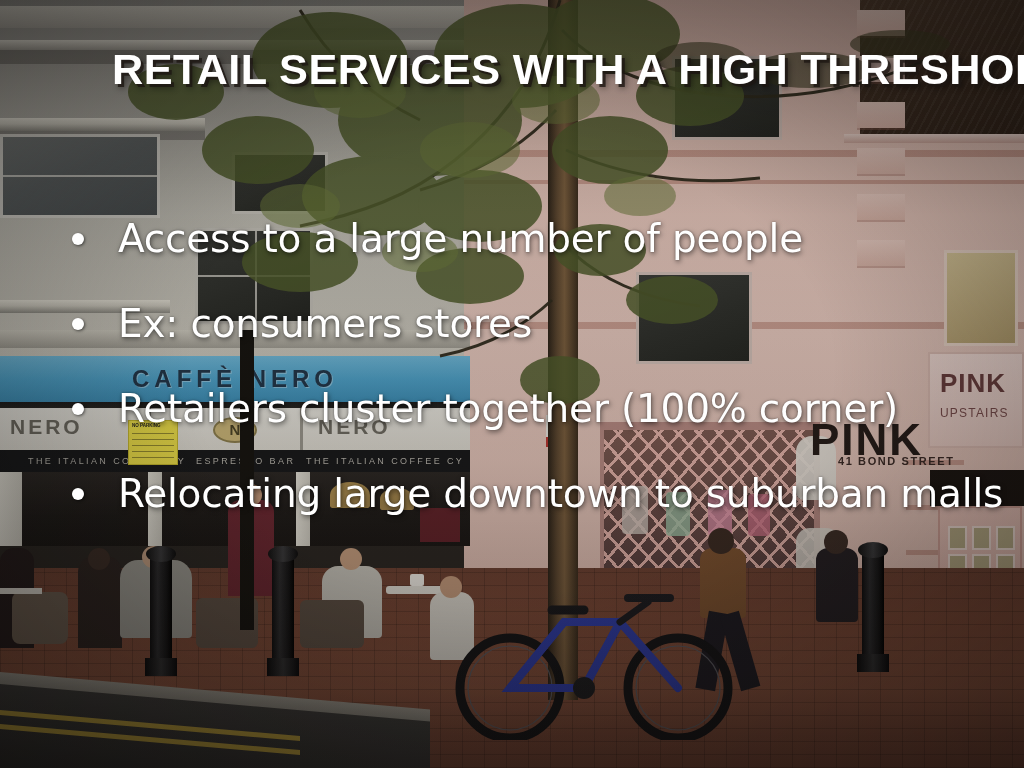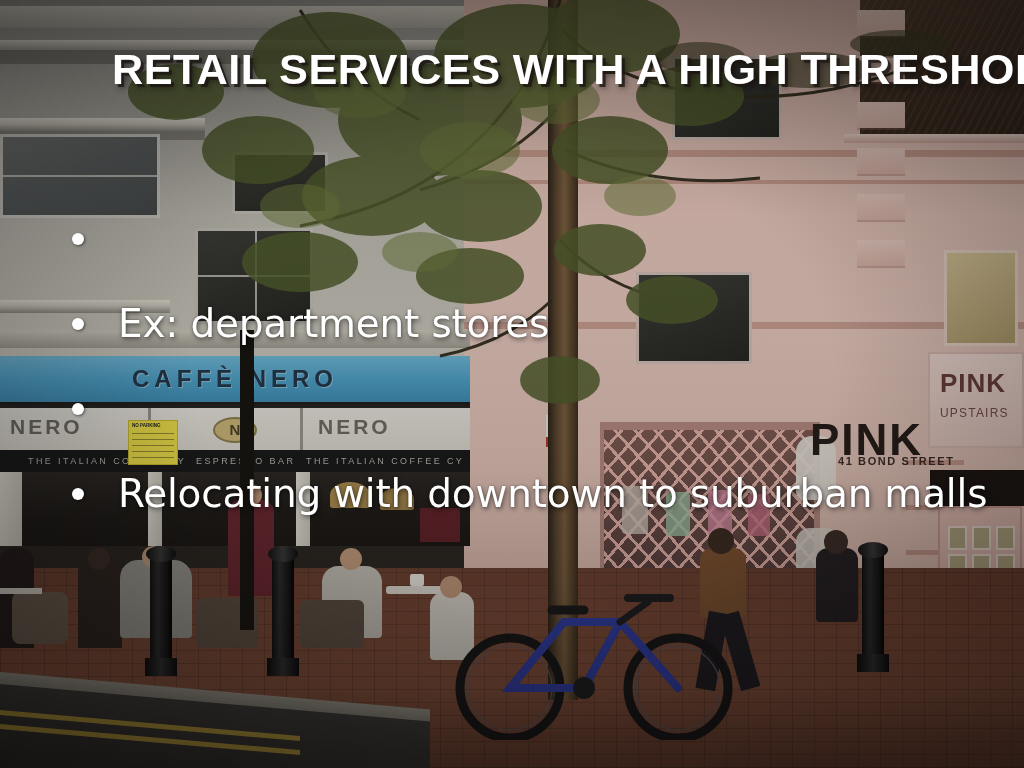--- a/index.html
+++ b/index.html
@@ -349,27 +349,29 @@
 
     <div id="grade" class="layer"></div>
     <div id="vignette" class="layer"></div>
   </div>
 
   <div id="title">Retail Services with a High Threshold</div>
 
   <div id="bullets">
     <div class="bullet-row">
       <span class="bullet-dot"></span>
+      <span class="bullet-text">Access to a large number of people</span>
     </div>
     <div class="bullet-row">
       <span class="bullet-dot"></span>
-      <span class="bullet-text">Ex: department stores</span>
+      <span class="bullet-text">Ex: consumers stores</span>
     </div>
     <div class="bullet-row">
       <span class="bullet-dot"></span>
+      <span class="bullet-text">Retailers cluster together (100% corner)</span>
     </div>
     <div class="bullet-row">
       <span class="bullet-dot"></span>
-      <span class="bullet-text">Relocating with downtown to suburban malls</span>
+      <span class="bullet-text">Relocating large downtown to suburban malls</span>
     </div>
   </div>
 
 </div>
 
 </body></html>

